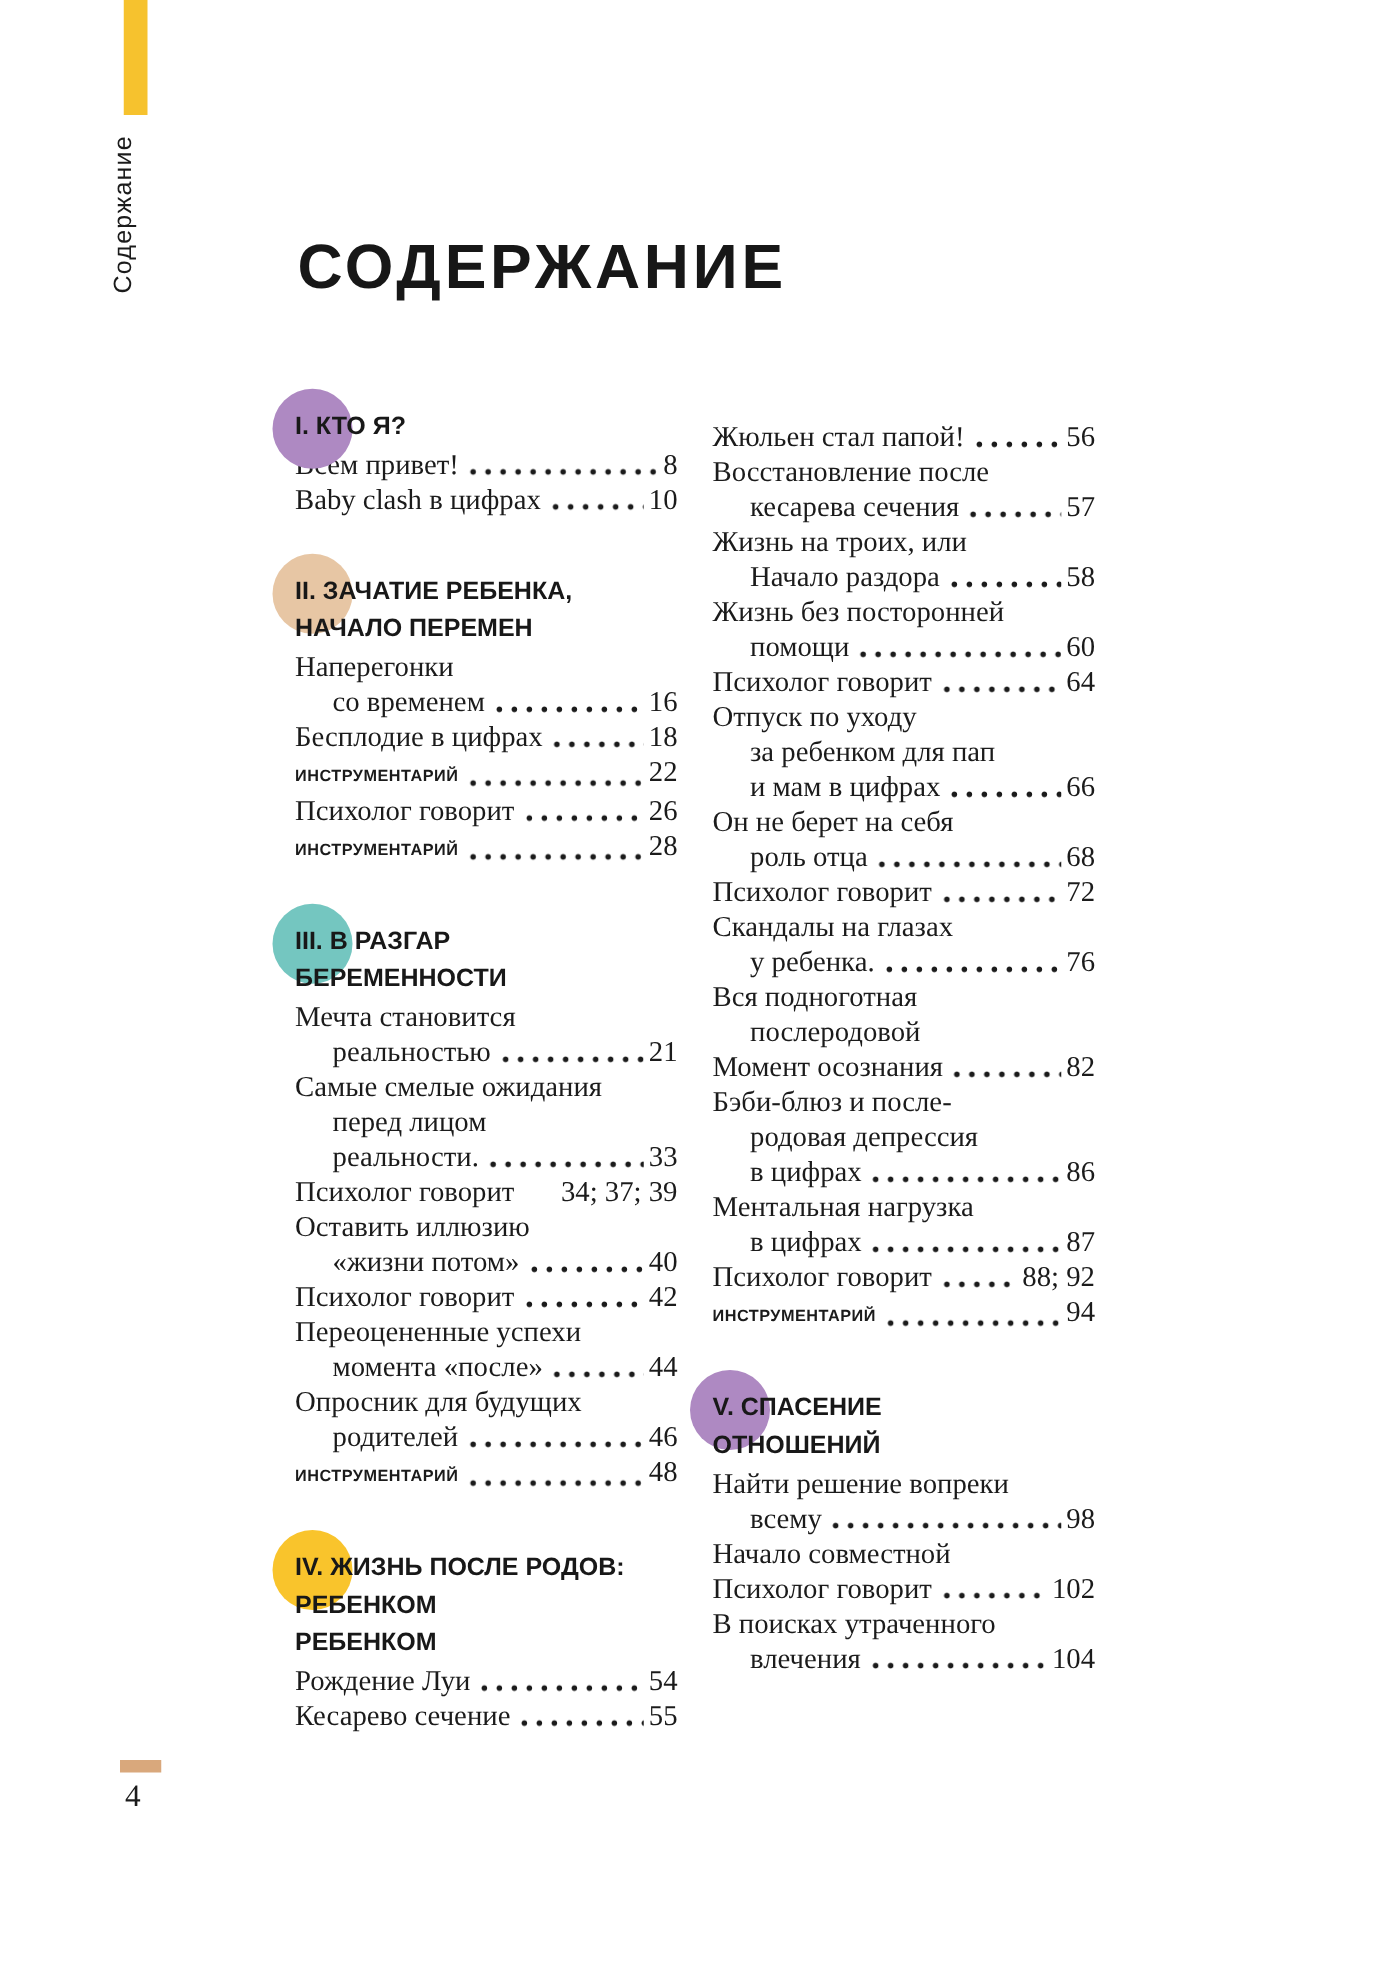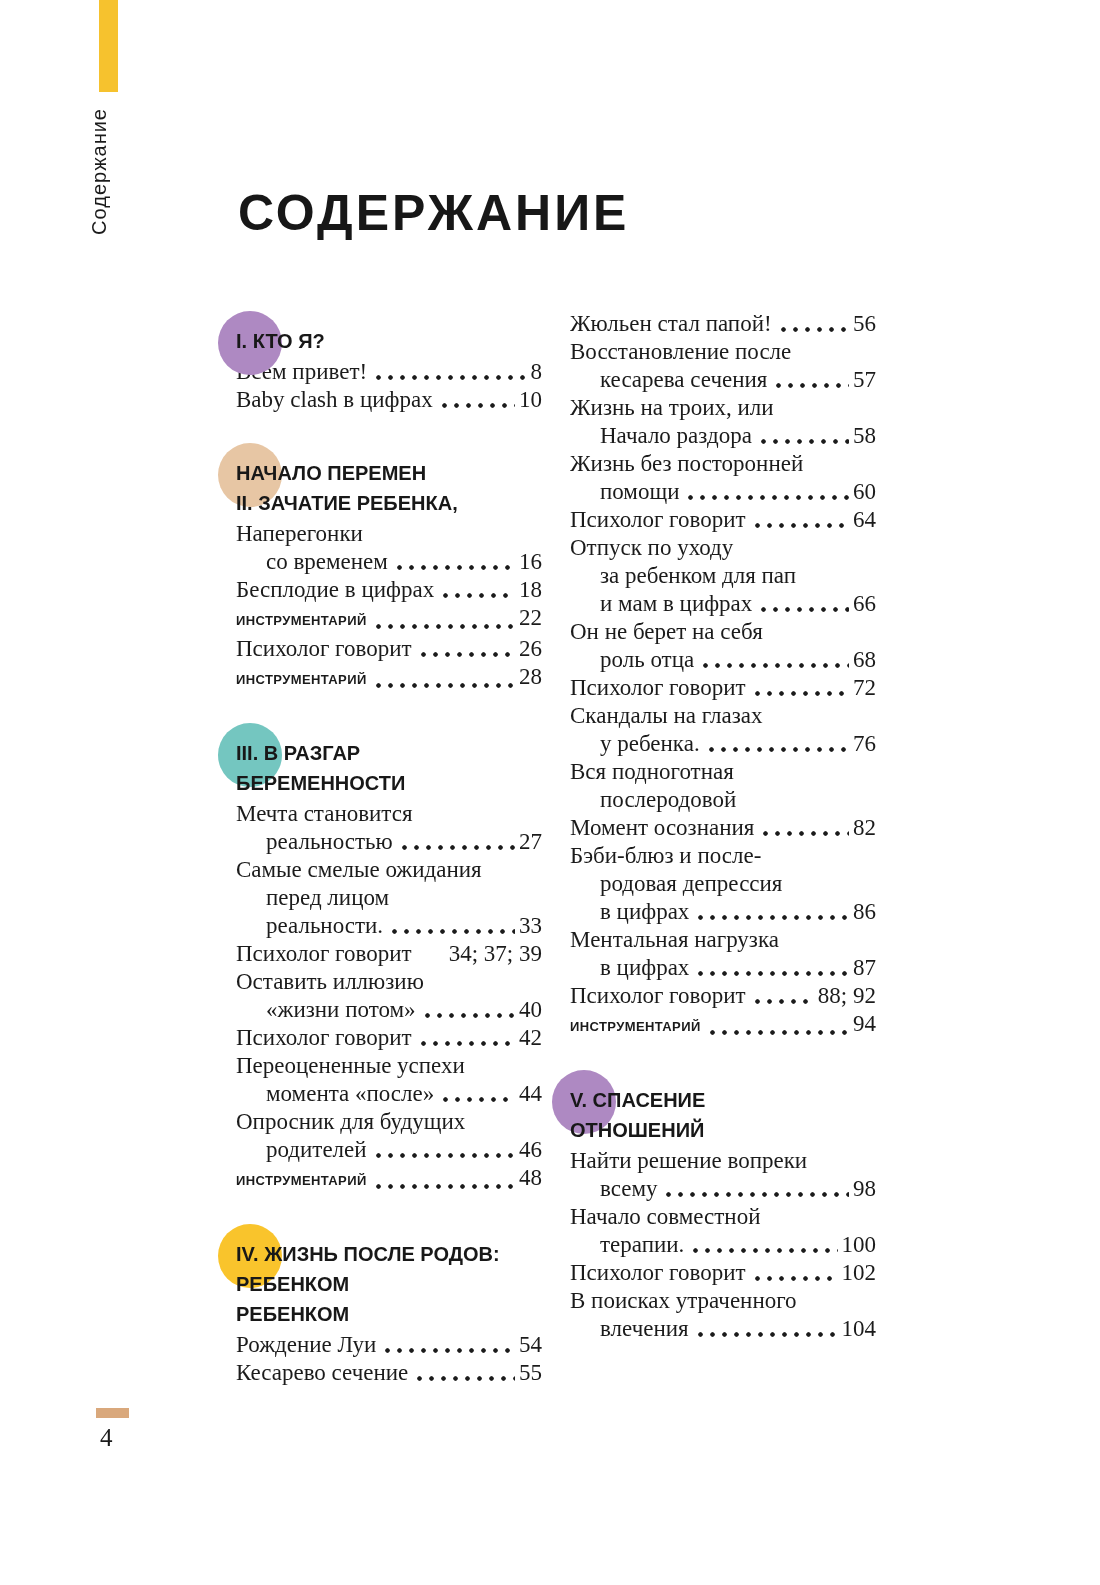--- a/index.html
+++ b/index.html
@@ -25,21 +25,21 @@
   }
   .title {
     position: absolute; left: 238px; top: 184px;
     font-family: "Liberation Sans", sans-serif;
     font-weight: 700; font-size: 50px; letter-spacing: 3px;
     color: #171717;
   }
 
   .col { position: absolute; width: 306px; }
   .col-left  { left: 236px; top: 326px; }
-  .col-right { left: 570px; top: 310px; }
+  .col-right { left: 570px; top: 336px; }
 
   .block { margin-bottom: 44px; }
   .sec-head {
     position: relative;
     font-family: "Liberation Sans", sans-serif;
     font-weight: 700; font-size: 20px; line-height: 30px;
     margin-bottom: 2px; color: #181818;
   }
   .circle {
     position: absolute; left: -18px; top: -15px;
@@ -102,22 +102,22 @@
           <div class="line">
             <span class="txt">Baby clash в цифрах</span>
             <span class="leader"></span>
             <span class="pg">10</span>
           </div>
         </div>
       </section>
       <section class="block">
         <div class="sec-head">
           <span class="circle" style="background: rgb(231, 198, 164);"></span>
+          <div class="hl">II. ЗАЧАТИЕ РЕБЕНКА,</div>
           <div class="hl">НАЧАЛО ПЕРЕМЕН</div>
-          <div class="hl">II. ЗАЧАТИЕ РЕБЕНКА,</div>
         </div>
         <div class="entry">
           <div class="line">
             <span class="txt">Наперегонки</span>
           </div>
           <div class="line indent">
             <span class="txt">со временем</span>
             <span class="leader"></span>
             <span class="pg">16</span>
           </div>
@@ -157,21 +157,21 @@
           <div class="hl">III. В РАЗГАР</div>
           <div class="hl">БЕРЕМЕННОСТИ</div>
         </div>
         <div class="entry">
           <div class="line">
             <span class="txt">Мечта становится</span>
           </div>
           <div class="line indent">
             <span class="txt">реальностью</span>
             <span class="leader"></span>
-            <span class="pg">27</span>
+            <span class="pg">21</span>
           </div>
         </div>
         <div class="entry">
           <div class="line">
             <span class="txt">Самые смелые ожидания</span>
           </div>
           <div class="line indent">
             <span class="txt">перед лицом</span>
           </div>
           <div class="line indent">
@@ -407,25 +407,20 @@
           <div class="line indent">
             <span class="txt">всему</span>
             <span class="leader"></span>
             <span class="pg">98</span>
           </div>
         </div>
         <div class="entry">
           <div class="line">
             <span class="txt">Начало совместной</span>
           </div>
-          <div class="line indent">
-            <span class="txt">терапии.</span>
-            <span class="leader"></span>
-            <span class="pg">100</span>
-          </div>
         </div>
         <div class="entry">
           <div class="line">
             <span class="txt">Психолог говорит</span>
             <span class="leader"></span>
             <span class="pg">102</span>
           </div>
         </div>
         <div class="entry">
           <div class="line">

